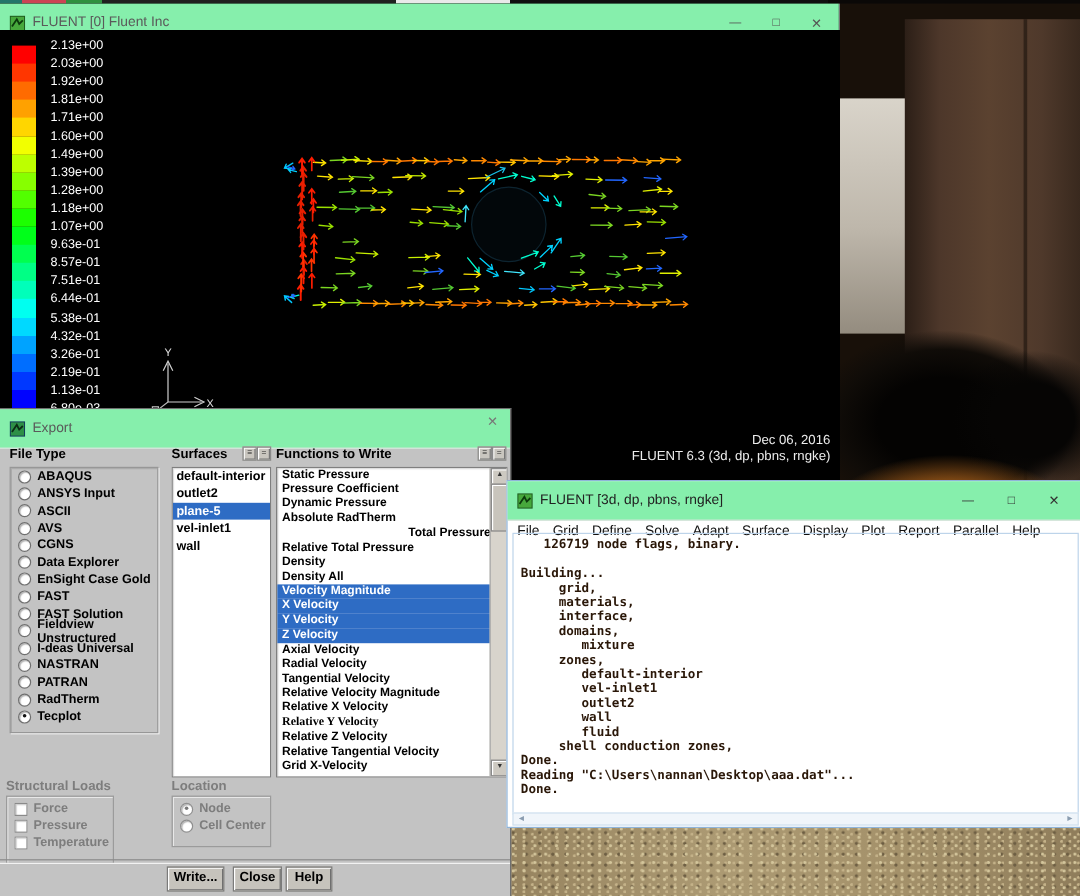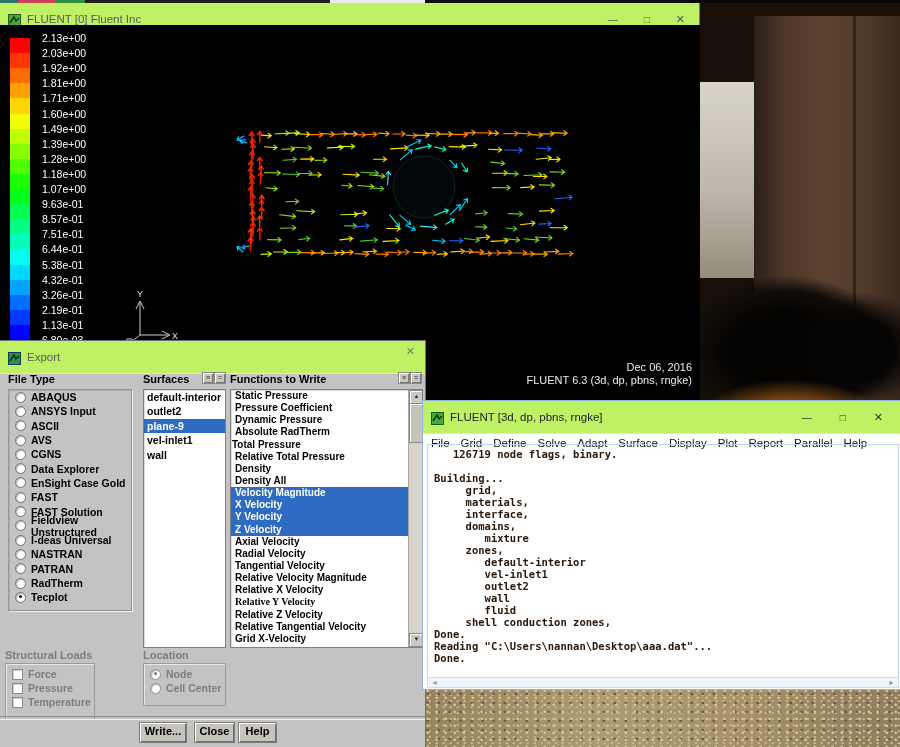--- a/index.html
+++ b/index.html
@@ -27,21 +27,21 @@
              radial-gradient(circle at 30% 40%,#d3c59b 0 1px,transparent 1.6px),
              radial-gradient(circle at 70% 65%,#6d5e43 0 1px,transparent 1.6px),
              radial-gradient(circle at 52% 20%,#c4b289 0 1px,transparent 1.4px),
              linear-gradient(90deg,#93805c,#ac9a73 40%,#a4916a 70%,#8f7d5b);
            background-size:9px 7px,11px 9px,7px 6px,100% 100%;}
   #sliver{position:absolute;left:0;top:0;width:900px;height:3px;z-index:5;
           background:linear-gradient(90deg,#24756a 0 18px,#cc4455 18px 55px,#2f9040 55px 85px,
                      #202020 85px 330px,#e9e9e9 330px 425px,#101010 425px 690px,#0a0807 690px 100%);}
 
   
-  .titlebar{height:22px;background:#bef264;display:flex;align-items:center;gap:6px;
+  .titlebar{height:22px;background:#86efac;display:flex;align-items:center;gap:6px;
             padding:16px 8px;box-sizing:border-box;border-bottom:1px solid #e3e3e3;}
   .title-text{font-size:11.5px;color:#5a5a5a;white-space:nowrap;}
   .ctrls{margin-left:auto;display:flex;align-items:center;gap:26px;color:#555;
          font-size:10px;padding-right:6px;}
   .ctrls span{cursor:default;}
   .appicon{width:13px;height:13px;display:inline-block;flex:0 0 13px;}
 
   
   #main-win{left:0;top:3px;width:700px;height:397px;background:#000;z-index:10;border-right:1px solid #777;}
   #gcanvas{position:absolute;left:0;top:22px;width:700px;height:375px;background:#000;overflow:hidden;}
@@ -446,35 +446,35 @@
           <span>Tecplot</span>
         </div>
       </div>
 
     <div class="lbl" style="left:143px;top:32px;">Surfaces</div>
     <div class="minibtn" style="left:202px;top:31px;">≡</div>
     <div class="minibtn" style="left:214px;top:31px;">=</div>
     <div class="listbox" id="surfaces-list" style="left:143px;top:48px;width:81px;height:257px;">
         <div class="li" style="height: 14.4px; line-height: 14.4px; font-size: 10.5px; padding-left: 3px;">default-interior</div>
         <div class="li" style="height: 14.4px; line-height: 14.4px; font-size: 10.5px; padding-left: 3px;">outlet2</div>
-        <div class="li sel" style="height: 14.4px; line-height: 14.4px; font-size: 10.5px; padding-left: 3px;">plane-9</div>
+        <div class="li sel" style="height: 14.4px; line-height: 14.4px; font-size: 10.5px; padding-left: 3px;">plane-5</div>
         <div class="li" style="height: 14.4px; line-height: 14.4px; font-size: 10.5px; padding-left: 3px;">vel-inlet1</div>
         <div class="li" style="height: 14.4px; line-height: 14.4px; font-size: 10.5px; padding-left: 3px;">wall</div>
       </div>
 
     <div class="lbl" style="left:230px;top:32px;">Functions to Write</div>
     <div class="minibtn" style="left:398px;top:31px;">≡</div>
     <div class="minibtn" style="left:410px;top:31px;">=</div>
     <div class="listbox" id="functions-list" style="left:230px;top:48px;width:191px;height:257px;">
       <div id="fn-items" style="position:absolute;left:0;top:0;right:13px;">
           <div class="li" style="height: 12.15px; line-height: 12.15px; font-size: 10px; padding-left: 4px;">Static Pressure</div>
           <div class="li" style="height: 12.15px; line-height: 12.15px; font-size: 10px; padding-left: 4px;">Pressure Coefficient</div>
           <div class="li" style="height: 12.15px; line-height: 12.15px; font-size: 10px; padding-left: 4px;">Dynamic Pressure</div>
           <div class="li" style="height: 12.15px; line-height: 12.15px; font-size: 10px; padding-left: 4px;">Absolute RadTherm</div>
-          <div class="li" style="height: 12.15px; line-height: 12.15px; font-size: 10px; padding-left: 1px;">Total Pressure</div>
+          <div class="li" style="height: 12.15px; line-height: 12.15px; font-size: 10px; padding-left: 15px; text-align: right;">Total Pressure</div>
           <div class="li" style="height: 12.15px; line-height: 12.15px; font-size: 10px; padding-left: 4px;">Relative Total Pressure</div>
           <div class="li" style="height: 12.15px; line-height: 12.15px; font-size: 10px; padding-left: 4px;">Density</div>
           <div class="li" style="height: 12.15px; line-height: 12.15px; font-size: 10px; padding-left: 4px;">Density All</div>
           <div class="li sel" style="height: 12.15px; line-height: 12.15px; font-size: 10px; padding-left: 4px;">Velocity Magnitude</div>
           <div class="li sel" style="height: 12.15px; line-height: 12.15px; font-size: 10px; padding-left: 4px;">X Velocity</div>
           <div class="li sel" style="height: 12.15px; line-height: 12.15px; font-size: 10px; padding-left: 4px;">Y Velocity</div>
           <div class="li sel" style="height: 12.15px; line-height: 12.15px; font-size: 10px; padding-left: 4px;">Z Velocity</div>
           <div class="li" style="height: 12.15px; line-height: 12.15px; font-size: 10px; padding-left: 4px;">Axial Velocity</div>
           <div class="li" style="height: 12.15px; line-height: 12.15px; font-size: 10px; padding-left: 4px;">Radial Velocity</div>
           <div class="li" style="height: 12.15px; line-height: 12.15px; font-size: 10px; padding-left: 4px;">Tangential Velocity</div>

